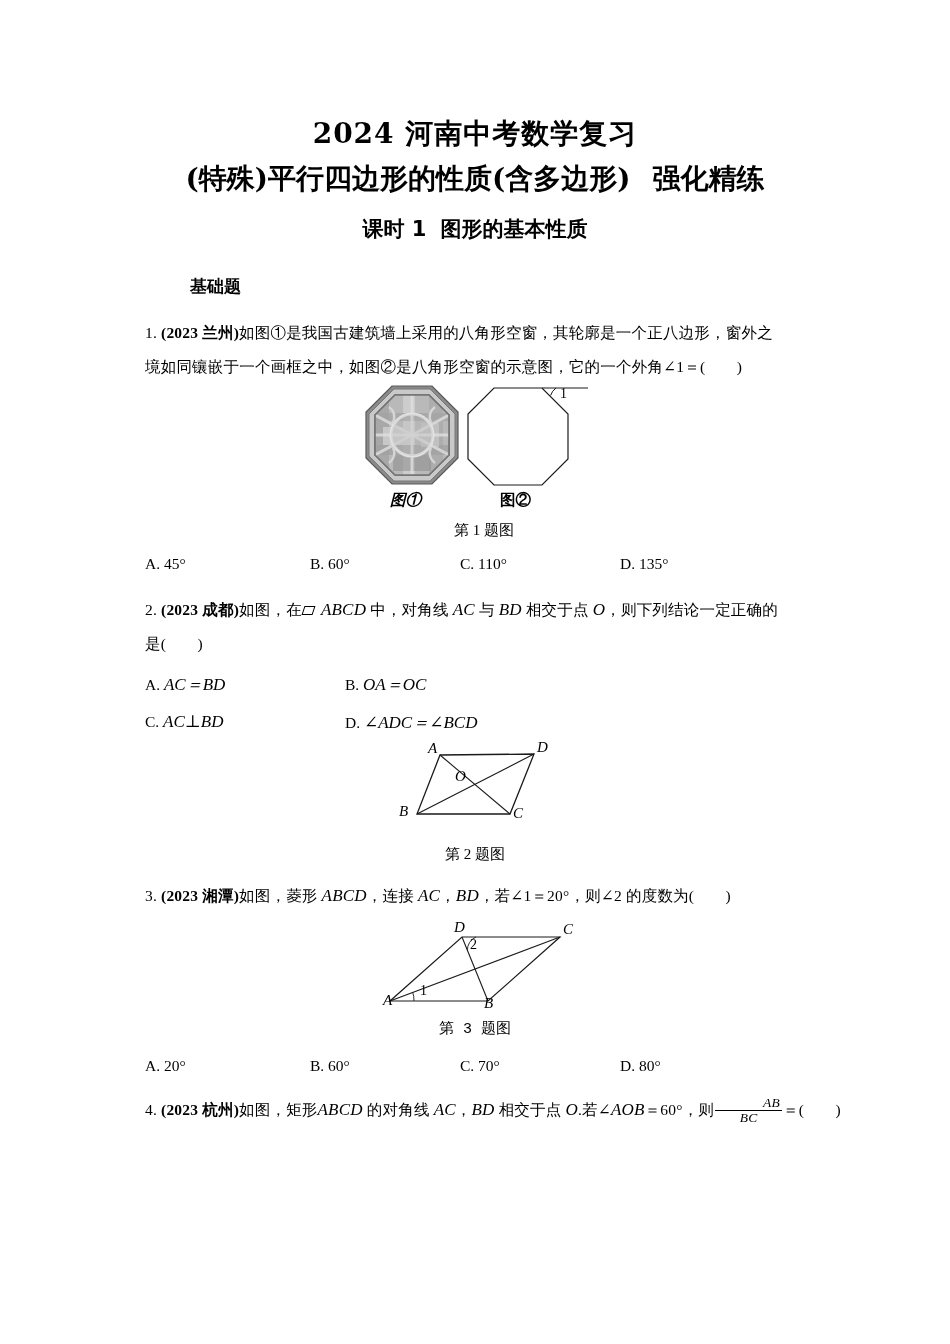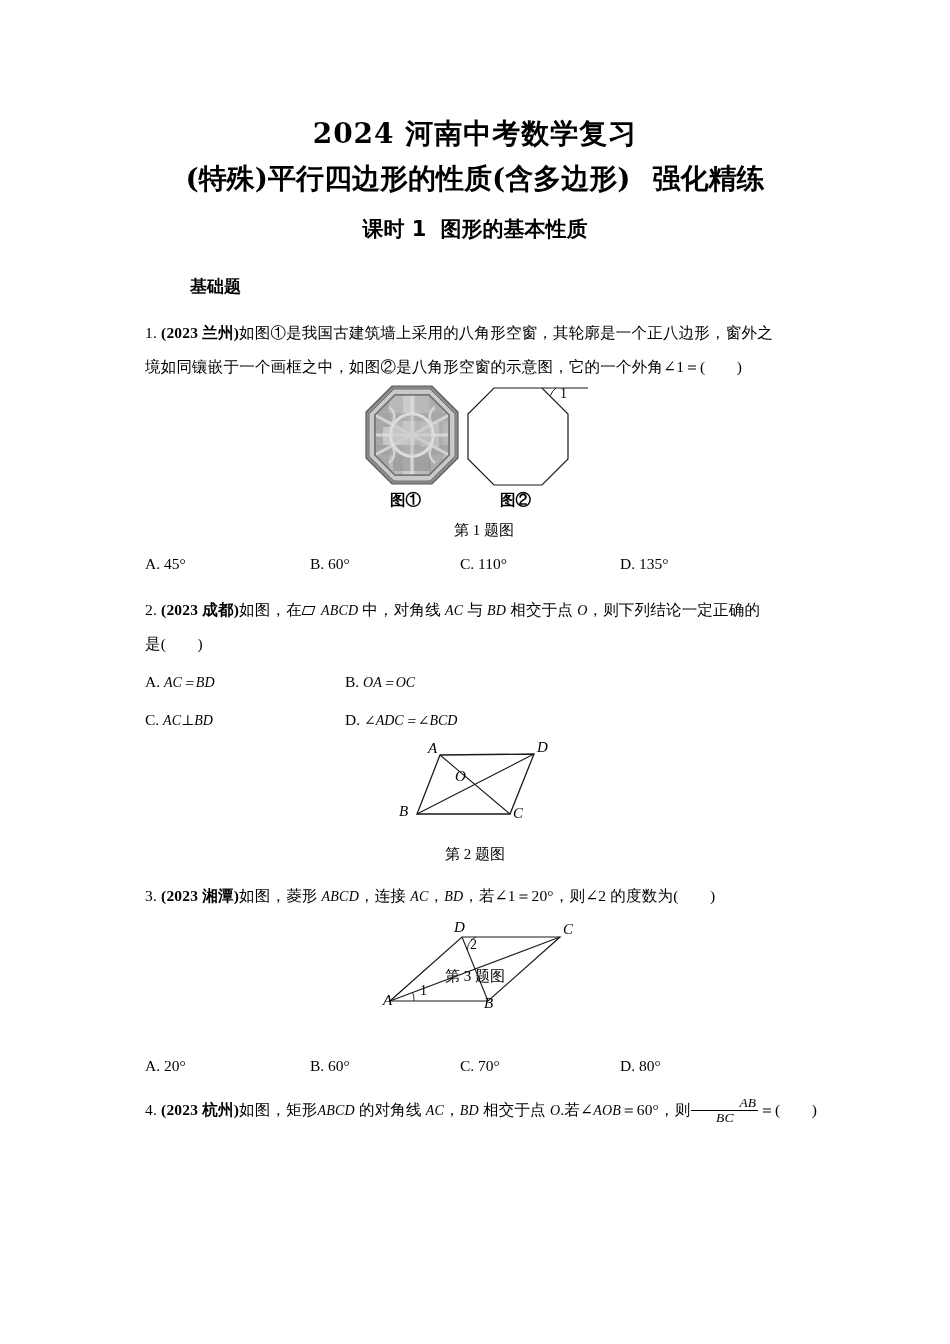--- a/index.html
+++ b/index.html
@@ -71,21 +71,21 @@
     left: 145px;
     font-size: 15.5px;
     line-height: 20px;
     white-space: nowrap;
     letter-spacing: 0.2px;
   }
   .q-src { font-weight: 700; }
   .mathit {
     font-family: "Liberation Serif", "DejaVu Serif", serif;
     font-style: italic;
-    font-size: 14px;
+    font-size: 17px;
   }
   .pgram-sym {
     display: inline-block;
     width: 9px;
     height: 7px;
     border: 1px solid #000;
     transform: skewX(-18deg);
     margin: 0 3px 1px 1px;
     vertical-align: middle;
   }
@@ -209,21 +209,21 @@
 
   <div class="fig" style="left:468px; top:383px;">
     <svg width="125" height="108" viewBox="0 0 125 108" aria-hidden="true">
       <polygon points="26,5 74,5 100,31 100,76 74,102 26,102 0,76 0,31" fill="none" stroke="#1a1a1a" stroke-width="1.2"></polygon>
       <line x1="74" y1="5" x2="120" y2="5" stroke="#1a1a1a" stroke-width="1.2"></line>
       <path d="M 88,5 A 14 14 0 0 0 82.6,12.5" fill="none" stroke="#1a1a1a" stroke-width="1"></path>
     </svg>
   </div>
   <div class="ang-label" style="left:560px; top:386px; font-size:14px;">1</div>
 
-  <div class="sublabel" style="left:390px; top:490px;">图①</div>
+  <div class="sublabel" style="left:390px; top:490px;font-style:italic;">图①</div>
   <div class="sublabel" style="left:500px; top:490px;">图②</div>
   <div class="fig-caption" style="top:521px;margin-left:9px;">第 1 题图</div>
 
   <div class="opt-row" style="top:555px;">
     <div class="opt" style="left:145px;"><span class="lbl">A.</span> <span>45°</span></div>
     <div class="opt" style="left:310px;"><span class="lbl">B.</span> <span>60°</span></div>
     <div class="opt" style="left:460px;"><span class="lbl">C.</span> <span>110°</span></div>
     <div class="opt" style="left:620px;"><span class="lbl">D.</span> <span>135°</span></div>
   </div>
 
@@ -273,21 +273,21 @@
 
       <path d="M 96,12 A 14 14 0 0 0 87.4,25.4" fill="none" stroke="#1a1a1a" stroke-width="0.9"></path>
     </svg>
   </div>
   <div class="pt-label" style="left:383px; top:992px;">A</div>
   <div class="pt-label" style="left:484px; top:995px;">B</div>
   <div class="pt-label" style="left:563px; top:921px;">C</div>
   <div class="pt-label" style="left:454px; top:919px;">D</div>
   <div class="ang-label" style="left:420px; top:983px;">1</div>
   <div class="ang-label" style="left:470px; top:937px;">2</div>
-  <div class="fig-caption" style="top:967px;">第 3 题图</div>
+  <div class="fig-caption" style="top:1019px;font-family:Liberation Mono, monospace;">第 3 题图</div>
 
   <div class="opt-row" style="top:1057px;">
     <div class="opt" style="left:145px;"><span class="lbl">A.</span> <span>20°</span></div>
     <div class="opt" style="left:310px;"><span class="lbl">B.</span> <span>60°</span></div>
     <div class="opt" style="left:460px;"><span class="lbl">C.</span> <span>70°</span></div>
     <div class="opt" style="left:620px;"><span class="lbl">D.</span> <span>80°</span></div>
   </div>
 
   <div class="qline" style="top:1097px;">
     <span>4.</span><span style="display:inline-block;width:4px;"></span><span class="q-src">(2023 杭州)</span><span>如图，矩形</span><span class="mathit">ABCD</span> <span>的对角线</span> <span class="mathit">AC</span><span>，</span><span class="mathit">BD</span> <span>相交于点</span> <span class="mathit">O</span><span>.若∠</span><span class="mathit">AOB</span><span>＝60°，则</span><span class="frac"><span class="num">AB</span><span class="den">BC</span></span><span>＝(　　)</span>

